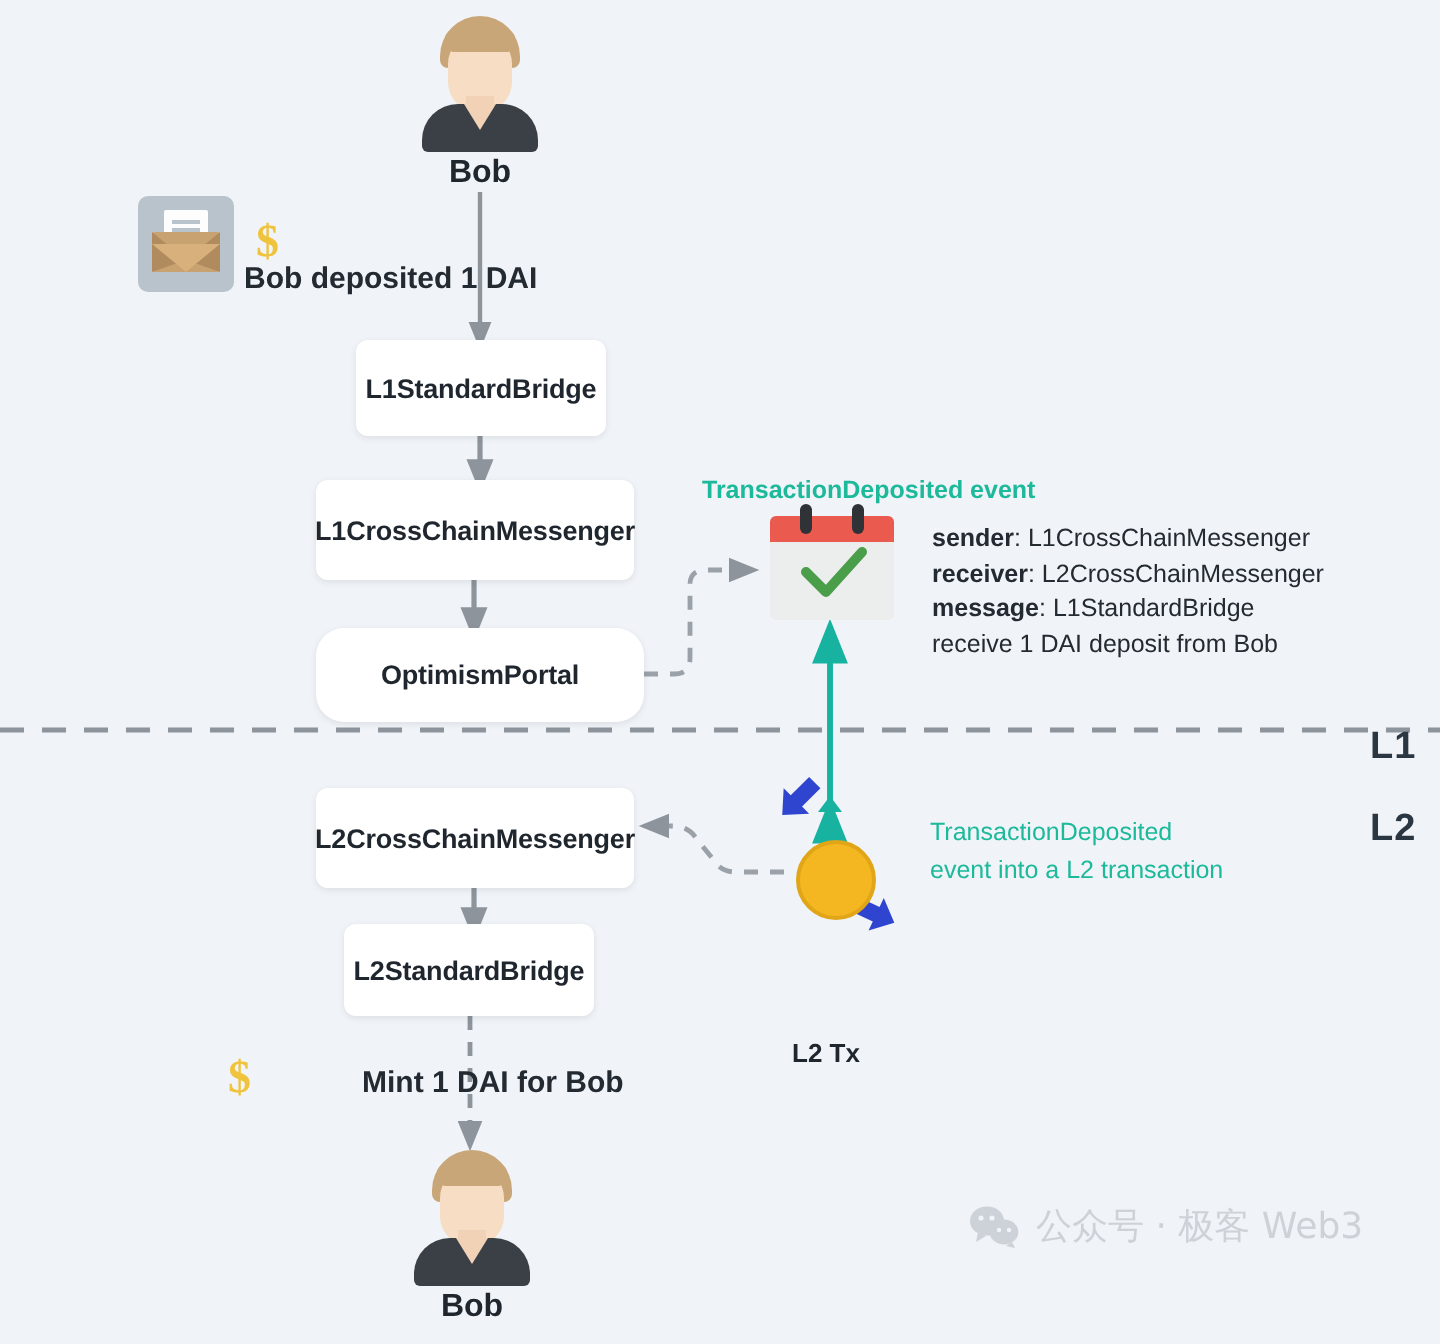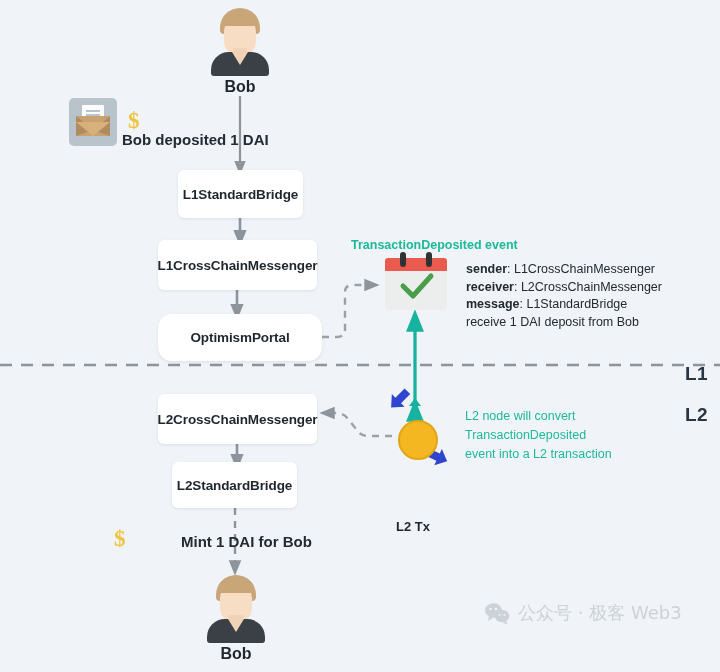--- a/index.html
+++ b/index.html
@@ -364,21 +364,20 @@
   </div>
 
   <div class="box" style="left:172px; top:462px; width:125px; height:46px;">
     <span>L2StandardBridge</span>
   </div>
 
   <div class="coin" style="left:398px; top:420px;"></div>
   <div class="coin-label" style="left:396px; top:471px;">L2 Tx</div>
 
   <div class="note" style="left:465px; top:407px;">
-    <div>L2 node will convert</div>
     <div>TransactionDeposited</div>
     <div>event into a L2 transaction</div>
   </div>
 
   <div class="dollar" style="left:114px; top:526px;">$</div>
   <div class="caption" style="left:133px; top:533px;padding-left:48px;">Mint 1 DAI for Bob</div>
 
   <div class="avatar" style="left:203px; top:575px;">
     <div class="av-hair"></div>
     <div class="av-face"></div>

